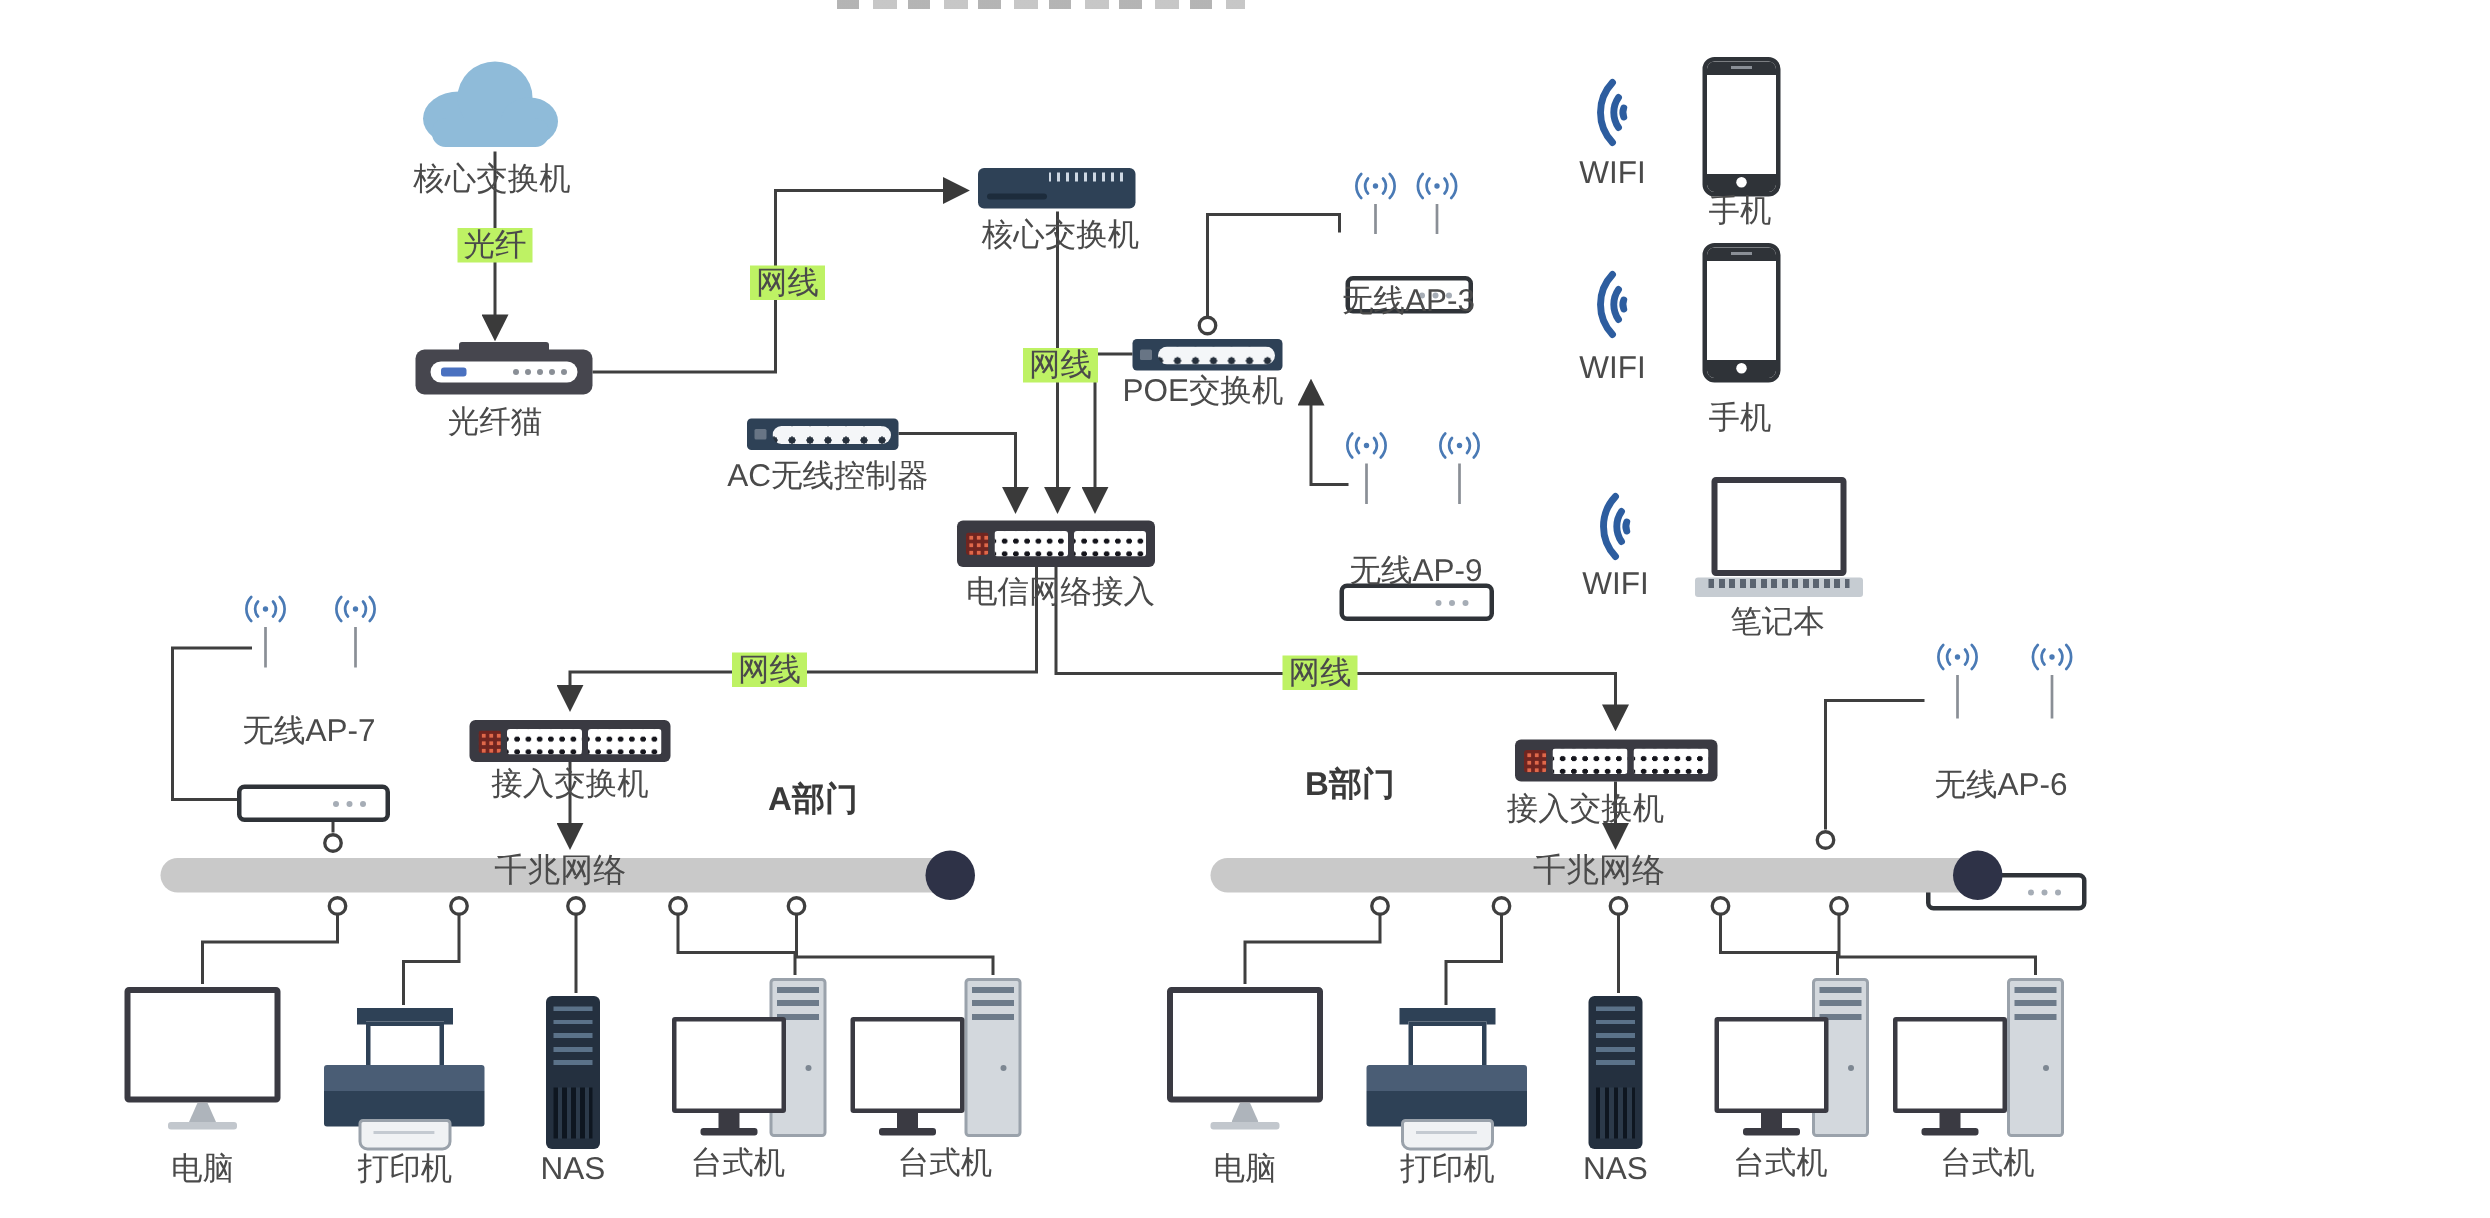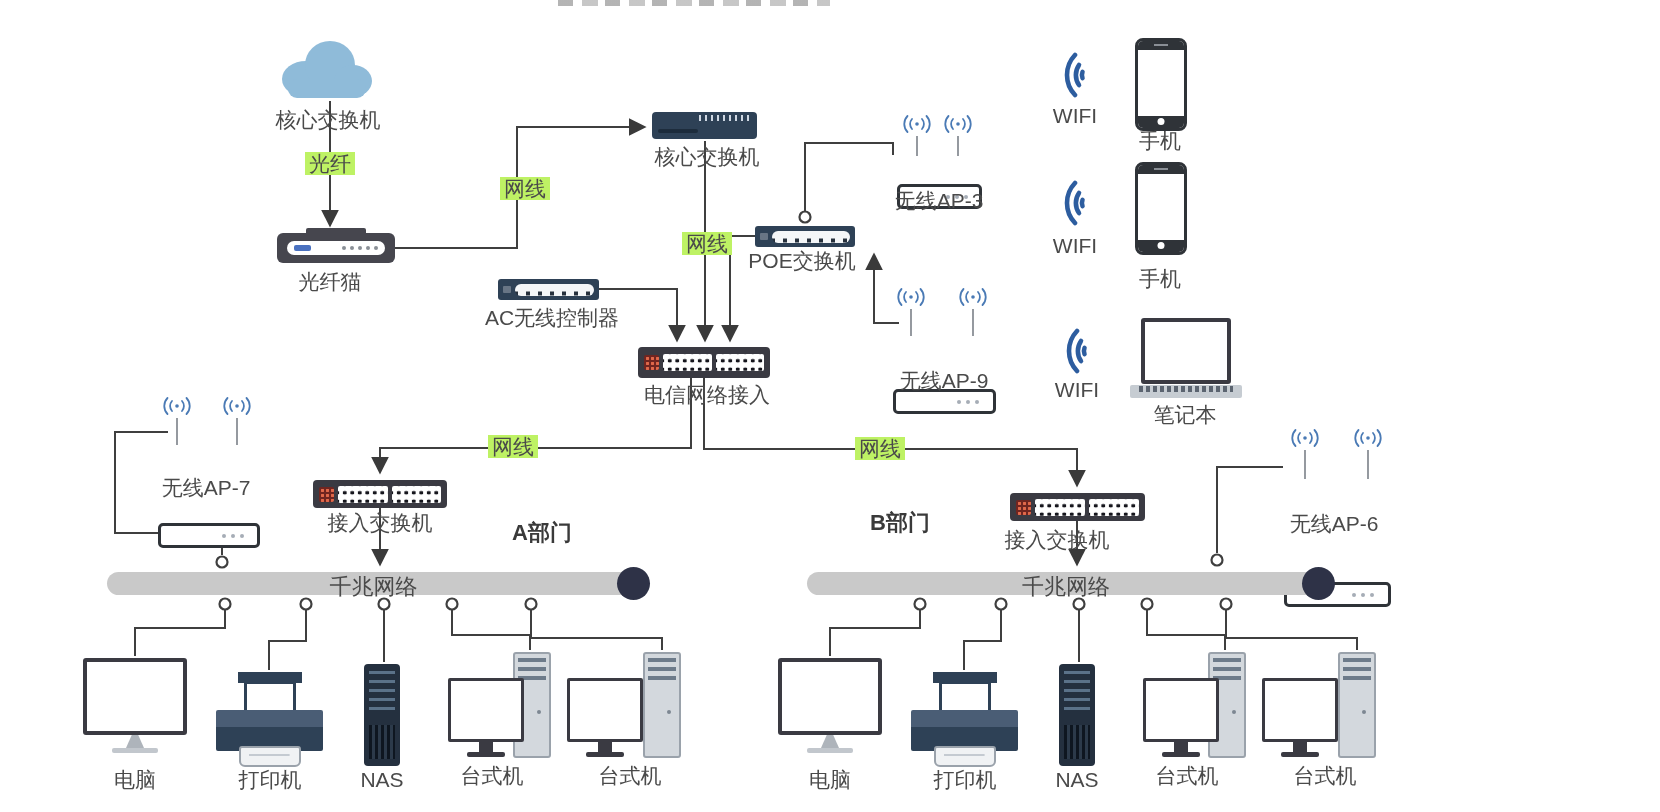--- a/index.html
+++ b/index.html
@@ -91,21 +91,21 @@
   .tower:before{content:"";position:absolute;left:3px;right:3px;top:4px;height:24px;
       background:repeating-linear-gradient(180deg,#6d7b8a 0 4px,transparent 4px 9px);}
   .tower:after{content:"";position:absolute;right:8px;top:55%;width:4px;height:4px;border-radius:50%;background:#7d8792;}
   .dmon{position:absolute;}
   .d-scr{width:76px;height:64px;background:#fff;border:3px solid #3a3a42;border-radius:2px;box-sizing:border-box;}
   .d-stand{width:14px;height:10px;background:#3a3a42;margin:0 auto;}
   .d-base{width:38px;height:5px;background:#3a3a42;border-radius:2px;margin:0 auto;}
 
   
   .bar{position:absolute;height:23px;background:#c9c9c9;border-radius:12px;z-index:2;
-      display:flex;align-items:flex-start;justify-content:center;}
+      display:flex;align-items:flex-end;justify-content:center;}
   .bar-label{font-size:22px;color:#4a4a4a;}
   .bar-dot{position:absolute;right:-10px;top:-5px;width:33px;height:33px;border-radius:50%;background:#2e3247;}
   .cloudsvg{position:absolute;z-index:2;}
   .waves{position:absolute;z-index:2;}
 </style>
 </head>
 <body>
 
 <div id="canvas">
 

